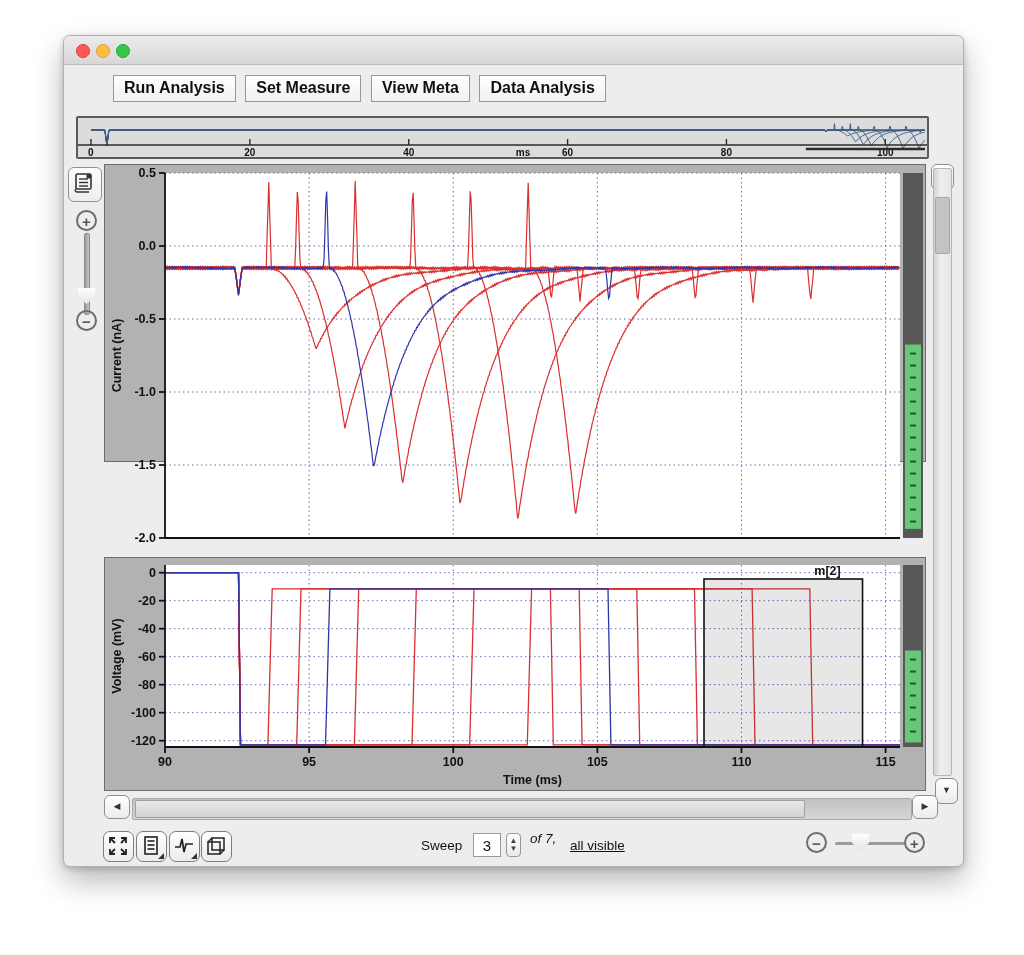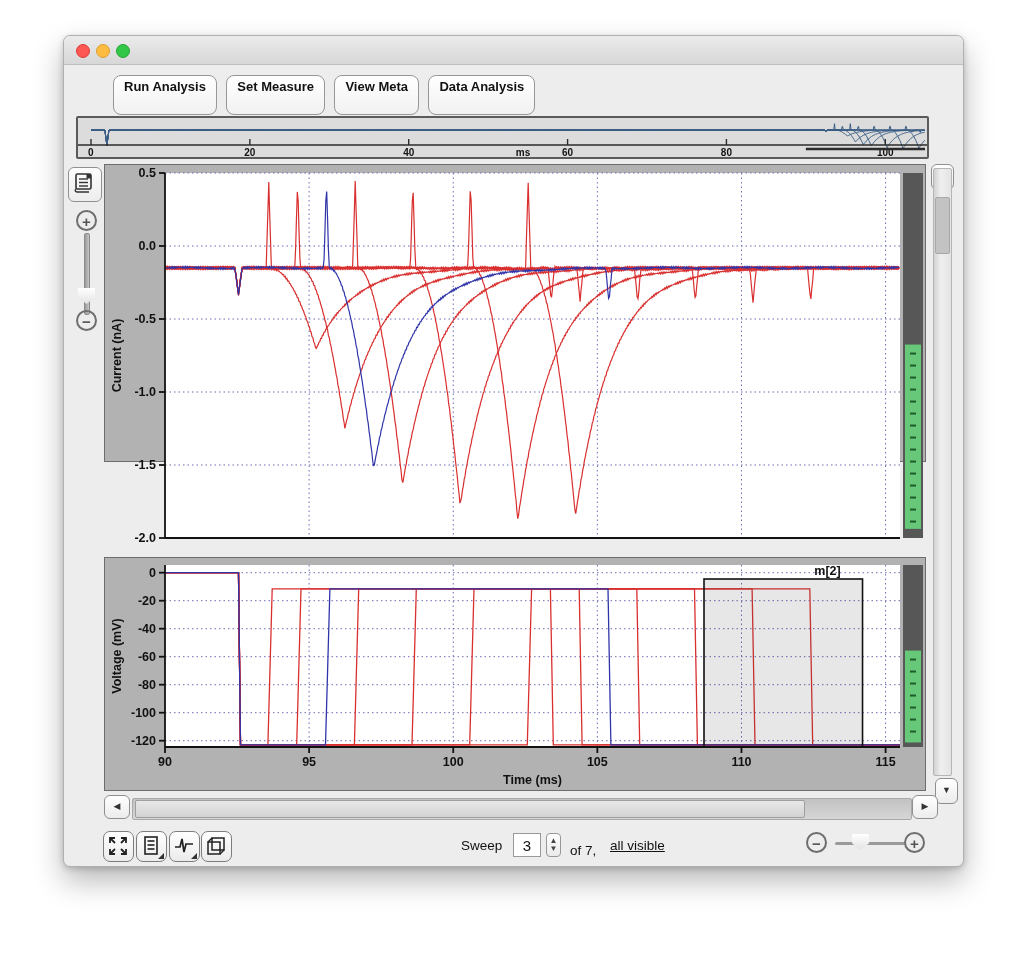--- a/index.html
+++ b/index.html
@@ -9,22 +9,22 @@
   
   .titlebar{position:absolute;left:0;top:0;right:0;height:28px;border-radius:7px 7px 0 0;
     background:linear-gradient(#ebebeb,#d7d7d7);border-bottom:1px solid #bdbdbd;}
   .tl{position:absolute;top:8px;width:12px;height:12px;border-radius:50%;}
   .tl.red{left:12px;background:#fc5753;border:1px solid #df3d38;}
   .tl.yellow{left:32px;background:#fdbc40;border:1px solid #de9f34;}
   .tl.green{left:52px;background:#33c748;border:1px solid #27a533;}
   .title{position:absolute;left:0;right:0;top:6px;text-align:center;font-size:13px;font-weight:bold;color:#3c3c3c;}
   
   .toolbar{position:absolute;left:49px;top:39px;height:26px;}
-  .tbtn{display:inline-block;margin-right:5px;padding:3px 10px 20px 10px;background:linear-gradient(#ffffff,#f1f1f1);
-    border:1px solid #979797;border-radius:8px;font-size:13px;font-weight:bold;color:#111;cursor:default;}
+  .tbtn{display:inline-block;margin-right:5px;padding:3px 10px 4px 10px;background:linear-gradient(#ffffff,#f1f1f1);
+    border:1px solid #979797;border-radius:0;font-size:16px;font-weight:bold;color:#111;cursor:default;}
   .tbtn.g2{margin-left:0;}
   
   .overview{position:absolute;left:12px;top:80px;width:853px;height:43px;background:#dcdcdc;
     border:2px solid #5a5a5a;border-radius:2px;box-sizing:border-box;}
   
   .notebook-btn{position:absolute;left:4px;top:131px;width:32px;height:33px;background:linear-gradient(#fdfdfd,#ededed);
     border:1px solid #909090;border-radius:6px;}
   .circle-glyph{position:absolute;width:21px;height:21px;border-radius:50%;border:2px solid #6e6e6e;background:transparent;
     color:#555;font-size:15px;font-weight:bold;text-align:center;line-height:19px;box-sizing:border-box;}
   .vslider-track{position:absolute;left:20px;top:197px;width:4px;height:80px;background:linear-gradient(90deg,#9a9a9a,#c6c6c6);
@@ -46,28 +46,28 @@
   
   .hsb-track{position:absolute;left:68px;top:762px;width:778px;height:20px;background:linear-gradient(#c2c2c2,#d6d6d6);
     border:1px solid #a9a9a9;border-radius:2px;}
   .hsb-thumb{position:absolute;left:2px;top:1px;width:668px;height:16px;background:linear-gradient(#e8e8e8,#d2d2d2);
     border:1px solid #9f9f9f;border-radius:2px;}
   
   .icon-btn{position:absolute;width:31px;height:31px;background:linear-gradient(#ffffff,#ebebeb);
     border:1.5px solid #7d7d7d;border-radius:7px;box-sizing:border-box;}
   .icon-btn.has-menu::after{content:"";position:absolute;right:2px;bottom:2px;width:0;height:0;
     border-left:6px solid transparent;border-bottom:6px solid #333;}
-  .sweep-row{position:absolute;left:0px;top:795px;width:740px;height:32px;font-size:13.5px;color:#111;margin-left:40px;}
+  .sweep-row{position:absolute;left:0px;top:795px;width:740px;height:32px;font-size:13.5px;color:#111;}
   .sweep-label{position:absolute;left:357px;top:7px;}
   .sweep-input{position:absolute;left:409px;top:2px;width:26px;height:22px;border:1px solid #999;background:#fff;
     font-size:15px;font-family:"Liberation Sans",sans-serif;text-align:center;color:#111;padding:0;}
   .stepper{position:absolute;left:442px;top:2px;width:15px;height:24px;background:linear-gradient(#ffffff,#eaeaea);
     border:1px solid #979797;border-radius:4px;font-size:6px;line-height:5px;text-align:center;color:#444;box-sizing:border-box;padding-top:4px;}
   .stepper div{height:8px;font-size:8px;}
-  .sweep-of{position:absolute;left:466px;top:12px;}
+  .sweep-of{position:absolute;left:466px;top:0;font-style:italic;}
   .sweep-vis{position:absolute;left:506px;top:7px;text-decoration:underline;}
   .zoom-slider{position:absolute;left:740px;top:793px;width:130px;height:30px;}
   .zs-track{position:absolute;left:31px;top:13px;width:70px;height:3px;background:#9a9a9a;border-radius:2px;}
   .zs-thumb{position:absolute;left:48px;top:5px;}
   .zs-minus{left:2px;top:3px;}
   .zs-plus{left:100px;top:3px;}
   .zoom-slider .circle-glyph{position:absolute;}
 </style>
 </head>
 <body>

